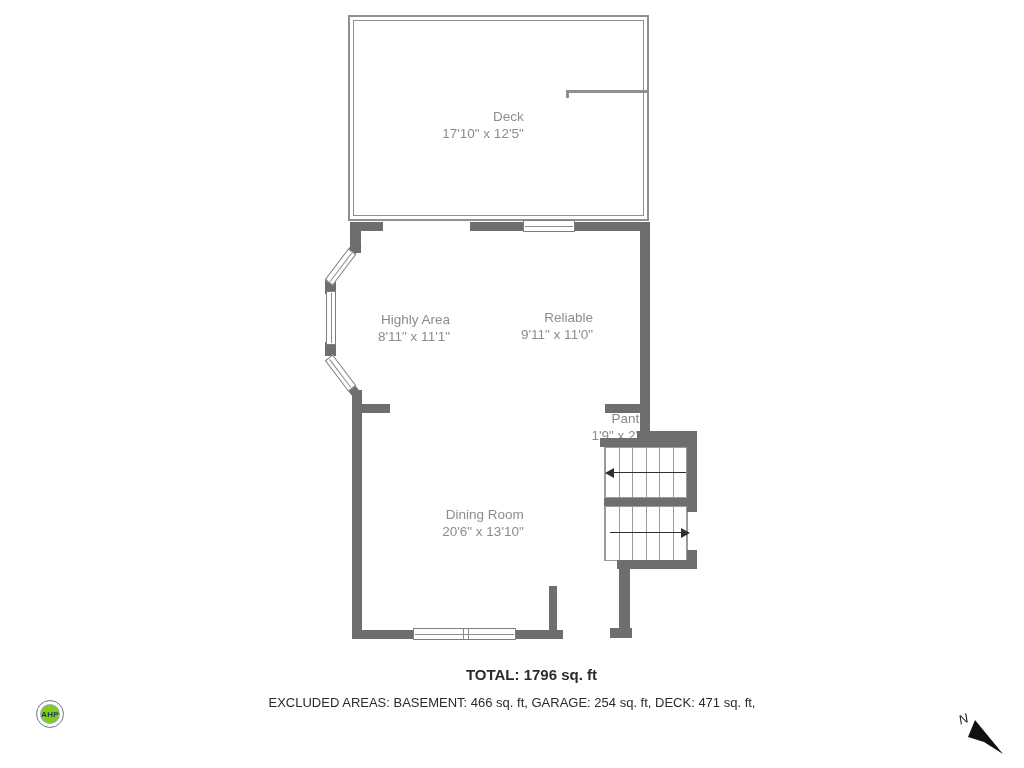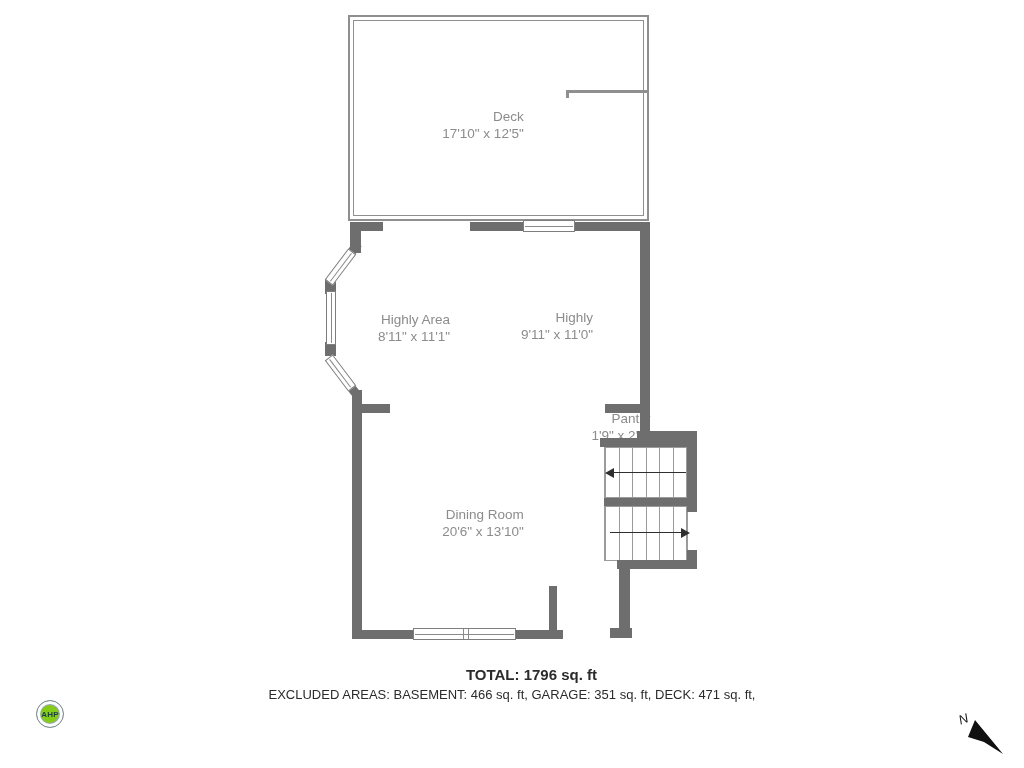--- a/index.html
+++ b/index.html
@@ -21,21 +21,21 @@
           background-image:repeating-linear-gradient(to right,#9b9b9b 0 1px,transparent 1px 13.5px);}
   .aline{position:absolute;height:1px;background:#2f2f2f;z-index:6;}
   .ahead{position:absolute;width:0;height:0;z-index:6;}
   .ahead.left{border-top:5px solid transparent;border-bottom:5px solid transparent;border-right:9px solid #2f2f2f;}
   .ahead.right{border-top:5px solid transparent;border-bottom:5px solid transparent;border-left:9px solid #2f2f2f;}
   
   .roomlabel{position:absolute;transform:translateX(-50%);text-align:right;z-index:3;
              color:var(--label,#8c8c8c);font-size:13.5px;line-height:17px;white-space:nowrap;}
   
   #summary{position:absolute;left:0;right:0;top:666px;text-align:center;color:var(--summary,#2b2b2b);z-index:7;}
-  #summary .total{font-size:15px;font-weight:bold;margin-bottom:4px;padding-left:39px;}
+  #summary .total{font-size:15px;font-weight:bold;margin-bottom:12px;padding-left:39px;}
   #summary .sline{font-size:13px;line-height:15.5px;}
   #footer-note{position:absolute;left:0;right:0;top:743px;text-align:center;font-size:7.5px;
                color:var(--footer,#b9b9b9);z-index:7;}
   
   #logo{position:absolute;left:36px;top:700px;width:26px;height:26px;border-radius:50%;
         border:1px solid #7c8ba0;background:#84cc16;box-shadow:inset 0 0 0 3px #ffffff,inset 0 0 0 4px #9aa7b8;
         display:flex;align-items:center;justify-content:center;z-index:7;}
   #logo span{font-size:8px;font-weight:bold;color:var(--logo,#1e3a5f);letter-spacing:0.2px;}
   
   #compass{position:absolute;left:950px;top:700px;width:60px;height:60px;z-index:7;}
@@ -72,21 +72,21 @@
   <div class="win h" style="left:321px;top:368px;width:39px;height:10px;transform:rotate(53deg)"></div>
   <div class="wall" style="left:346px;top:386px;width:15px;height:9px;transform:rotate(52deg)"></div>
   <div class="wall" style="left:352px;top:390px;width:10px;height:248px"></div>
   <div class="wall" style="left:362px;top:404px;width:28px;height:9px"></div>
 
   <div class="roomlabel" style="left:414px;top:311px">
     <div>Highly Area</div>
     <div>8'11" x 11'1"</div>
   </div>
   <div class="roomlabel" style="left:557px;top:309px">
-    <div>Highly</div>
+    <div>Reliable</div>
     <div>9'11" x 11'0"</div>
   </div>
   <div class="roomlabel" style="left:483px;top:506px">
     <div>Dining Room</div>
     <div>20'6" x 13'10"</div>
   </div>
   <div class="roomlabel" style="left:621px;top:410px;z-index:3">
     <div>Pantry</div>
     <div>1'9" x 2'1"</div>
   </div>
@@ -111,21 +111,21 @@
 
   <div class="wall" style="left:352px;top:630px;width:61px;height:9px"></div>
   <div class="win h" style="left:413px;top:628px;width:103px;height:12px">
     <div class="mullion"></div>
   </div>
   <div class="wall" style="left:516px;top:630px;width:47px;height:9px"></div>
   <div class="wall" style="left:549px;top:586px;width:8px;height:46px"></div>
 
   <div id="summary">
     <div class="total">TOTAL: 1796 sq. ft</div>
-    <div class="sline">EXCLUDED AREAS: BASEMENT: 466 sq. ft, GARAGE: 351 sq. ft, DECK: 471 sq. ft,</div>
+    <div class="sline">EXCLUDED AREAS: BASEMENT: 466 sq. ft, GARAGE: 254 sq. ft, DECK: 471 sq. ft,</div>
   </div>
 
   <div id="logo">
     <span>AHP</span>
   </div>
 
   <svg id="compass" viewBox="0 0 60 60">
     <text x="9" y="24" font-size="13" font-style="italic" fill="#111" font-family="Liberation Sans, DejaVu Sans, sans-serif" transform="rotate(-20 12 20)">N</text>
     <polygon points="25,20 53,54 34,42 18,37" fill="#111"></polygon>
   </svg>

